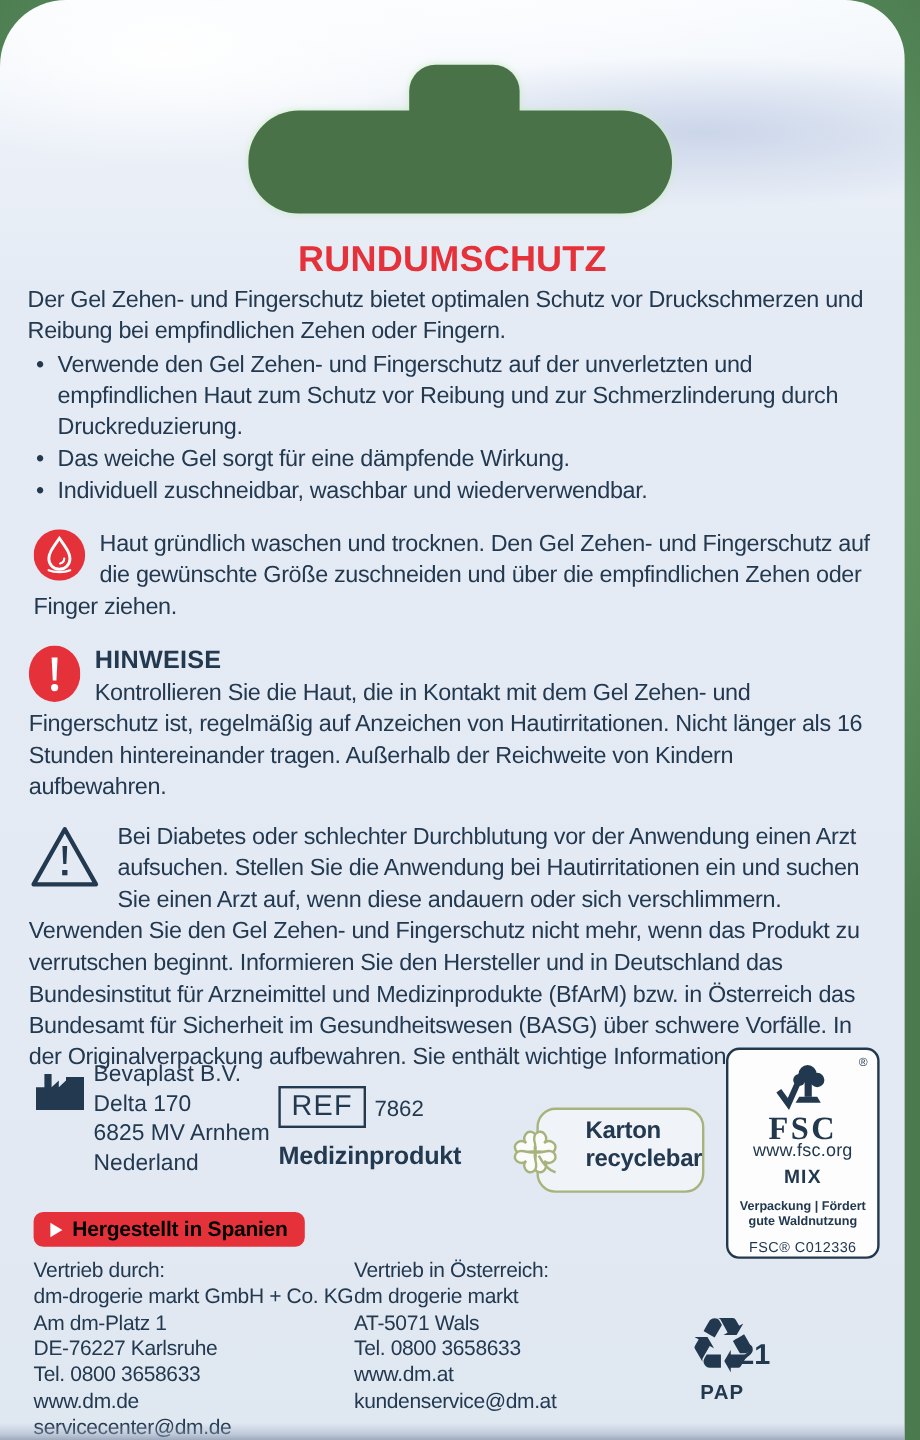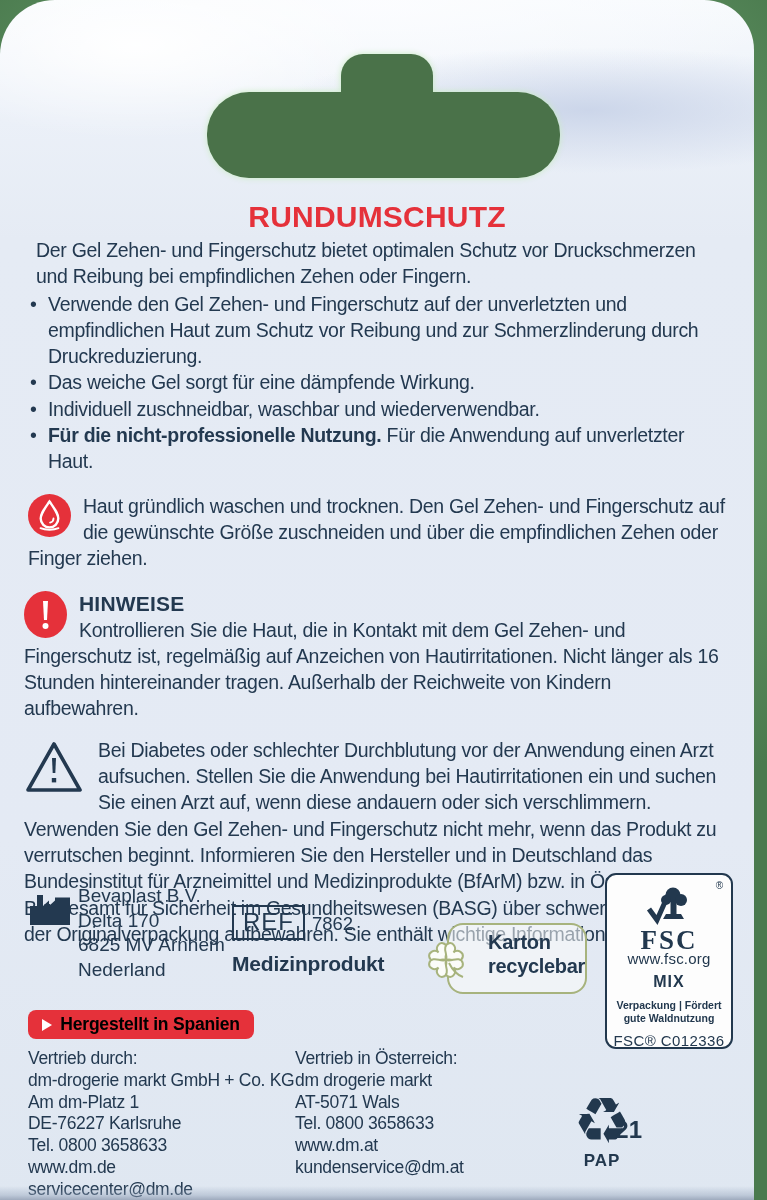--- a/index.html
+++ b/index.html
@@ -26,21 +26,21 @@
     pointer-events:none;
   }
   
   .top-art{position:relative;height:200px;}
   .logo-mask{position:absolute;left:0;top:0;width:100%;height:100%;filter:drop-shadow(0 0 3px #c9ecc2);}
   .logo-mask .body{position:absolute;left:207px;top:92px;width:353px;height:86px;border-radius:42px;background:#4a7249;}
   .logo-mask .bump{position:absolute;left:341px;top:54px;width:92px;height:52px;border-radius:22px 22px 0 0;background:#4a7249;}
   
   h1{margin:0;padding:0 20px;text-align:center;font-size:30px;line-height:33px;
      color:#e5313a;font-weight:bold;letter-spacing:.2px;}
-  .intro{margin:4px 26px 0 36px;font-size:19.5px;line-height:26.3px;letter-spacing:-.3px;}
+  .intro{margin:4px 26px 0 23px;font-size:19.5px;line-height:26.3px;letter-spacing:-.3px;}
   ul.bullets{margin:1px 24px 0 28px;padding:0;list-style:none;font-size:19.5px;line-height:26.3px;letter-spacing:-.3px;}
   ul.bullets li{position:relative;padding-left:20px;}
   ul.bullets li::before{content:"•";position:absolute;left:2px;top:0;}
   .b{font-weight:bold;}
   
   .sect{margin:18px 24px 0 28px;font-size:19.5px;line-height:26.3px;letter-spacing:-.3px;}
   .sect .badge-icon{float:left;margin:1px 12px 3px 0;}
   .sect h3{margin:0;font-size:21px;line-height:27px;font-weight:bold;letter-spacing:.2px;color:#233950;}
   .sect p{margin:0;}
   .warn{margin:15px 24px 0 24px;font-size:19.5px;line-height:26.3px;letter-spacing:-.3px;}
@@ -56,21 +56,21 @@
   .karton-badge{left:447px;top:51px;width:136px;height:67px;border:2px solid #a7b37d;border-radius:16px;
     background:rgba(251,252,249,.55);}
   .karton-text{left:488px;top:58px;font-size:20px;font-weight:bold;line-height:24px;color:#233950;letter-spacing:-.3px;}
   .clover{left:413px;top:57px;}
   .fsc-label{left:605px;top:1px;width:124px;height:172px;background:#fdfdfd;border:2px solid #22384e;border-radius:11px;
     text-align:center;color:#22384e;}
   .fsc-word{font-family:"Liberation Serif",serif;font-weight:bold;font-size:27px;line-height:26px;letter-spacing:2px;margin-top:-2px;}
   .fsc-url{font-size:15px;line-height:11px;letter-spacing:.2px;}
   .fsc-mix{font-size:16px;font-weight:bold;letter-spacing:1px;margin-top:9px;}
   .fsc-desc{font-size:10.5px;font-weight:bold;line-height:12.5px;margin-top:8px;}
-  .fsc-lic{font-size:15px;margin-top:8px;letter-spacing:.4px;}
+  .fsc-lic{font-size:12px;margin-top:8px;letter-spacing:.4px;}
   .made-banner{left:28px;top:138px;width:226px;height:29px;background:#e5313a;border-radius:8px;
     color:#000000;display:flex;align-items:center;justify-content:center;gap:8px;}
   .made-banner .txt{font-size:17.5px;font-weight:bold;letter-spacing:-.2px;}
   .play{width:0;height:0;border-left:10px solid #fff;border-top:6px solid transparent;border-bottom:6px solid transparent;}
   .col{top:176px;font-size:17.5px;line-height:21.8px;letter-spacing:-.3px;}
   .col-de{left:28px;}
   .col-at{left:295px;}
   .recycle{left:562px;top:218px;width:80px;text-align:center;color:#22384e;}
   .recycle .glyph{font-size:64px;line-height:62px;display:block;}
   .recycle .num{position:absolute;left:0;top:26px;width:80px;text-align:right;font-size:24px;font-weight:bold;}
@@ -90,21 +90,20 @@
   </div>
 
   <h1>RUNDUMSCHUTZ</h1>
 
   <p class="intro">Der Gel Zehen- und Fingerschutz bietet optimalen Schutz vor Druckschmerzen und Reibung bei empfindlichen Zehen oder Fingern.</p>
 
   <ul class="bullets">
     <li><span>Verwende den Gel Zehen- und Fingerschutz auf der unverletzten und empfindlichen Haut zum Schutz vor Reibung und zur Schmerzlinderung durch Druckreduzierung.</span></li>
     <li><span>Das weiche Gel sorgt für eine dämpfende Wirkung.</span></li>
     <li><span>Individuell zuschneidbar, waschbar und wiederverwendbar.</span></li>
-    <li><span class="b">Für die nicht-professionelle Nutzung.</span><span> Für die Anwendung auf unverletzter Haut.</span></li>
   </ul>
 
   <div class="sect">
     <span class="badge-icon">
       <svg width="43" height="43" viewBox="0 0 43 43">
         <circle cx="21.5" cy="21.5" r="21.5" fill="#e5313a"></circle>
         <path d="M21.5,7.5 C16,15.5 12.7,19.6 12.7,24.6 a8.8,8.8 0 0 0 17.6,0 C30.3,19.6 27,15.5 21.5,7.5 Z" fill="none" stroke="#fff" stroke-width="2.4"></path>
         <path d="M25.5,24.5 a4.2,4.2 0 0 1 -3.4,4.1" fill="none" stroke="#fff" stroke-width="1.8" stroke-linecap="round"></path>
         <path d="M12.5,34.2 a12,4.6 0 0 0 18,0" fill="none" stroke="#fff" stroke-width="1.8" stroke-linecap="round"></path>
       </svg>

